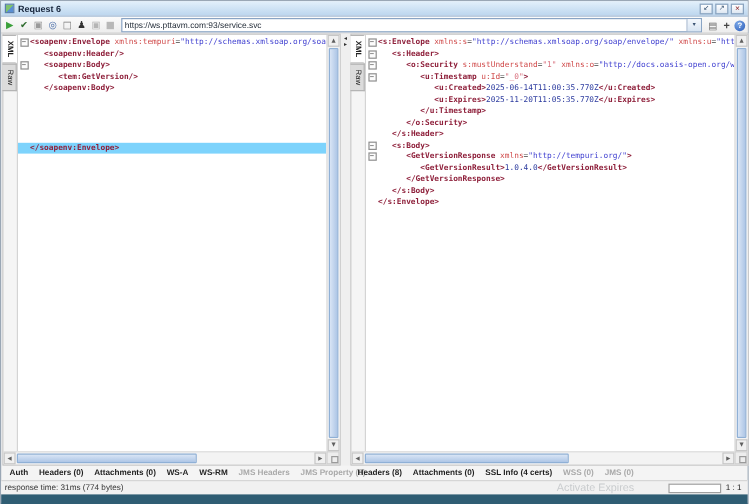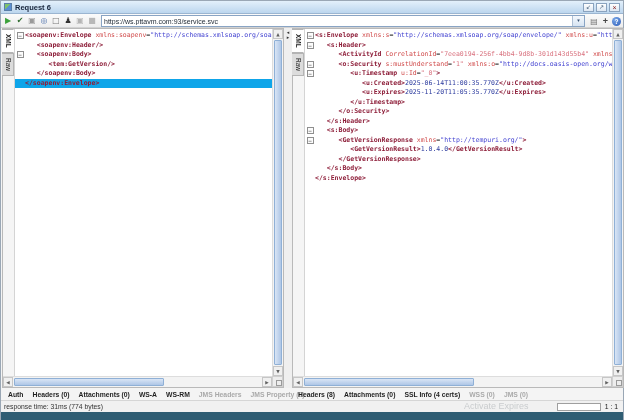--- a/index.html
+++ b/index.html
@@ -48,21 +48,21 @@
     background:#f5f5f5; border-right:1px solid #d4d4d4; }
   .side-tab { writing-mode:vertical-rl; font-size:6.5px; padding:4px 1px; text-align:center;
     border:1px solid #b4b4b4; border-left:none; color:#222; background:#dcdcdc;
     width:12px; margin-left:-1px; cursor:default; }
   .side-tab.sel { background:#ffffff; font-weight:bold; border-right-color:#ffffff; }
 
   .editor { position:absolute; left:12px; right:11px; top:0; bottom:11px;
     background:#ffffff; overflow:hidden; padding-top:2px;
     font-family:"DejaVu Sans Mono", monospace; font-size:6.5px; }
   .xline { height:9.5px; line-height:9.5px; white-space:pre; display:flex; }
-  .xline.hl { background:#0ea5e9; }
+  .xline.hl { background:#7dd3fc;margin-top:40px; }
   .gutter { display:inline-block; width:10px; flex:0 0 10px; text-align:center; }
   .foldbox { display:inline-block; width:7px; height:7px; margin-top:1px; border:1px solid #8f8f8f;
     background:#fcfcfc; font-size:6px; line-height:5px; color:#444; text-align:center; }
   .code { white-space:pre; }
   .tk-tag  { color:var(--xml-tag);  font-weight:bold; }
   .tk-attr { color:var(--xml-attr); }
   .tk-eq   { color:#444444; }
   .tk-url  { color:var(--xml-url); }
   .tk-val  { color:var(--xml-val); }
   .tk-txt  { color:var(--xml-txt); }
@@ -142,21 +142,21 @@
         <span class="tbr-help">?</span>
       </div>
   </div>
 
   <div class="panel left">
     <div class="side-strip" id="req-strip">
         <div class="side-tab sel">XML</div>
         <div class="side-tab">Raw</div>
       </div>
     <div class="editor" id="req-xml">
-        <div class="xline"><span class="gutter"><span class="foldbox">−</span></span><span class="code"><span class="tk-tag">&lt;soapenv:Envelope </span><span class="tk-attr">xmlns:soapenv</span><span class="tk-eq">=</span><span class="tk-url">"http://schemas.xmlsoap.org/soap/en</span></span></div>
+        <div class="xline"><span class="gutter"><span class="foldbox">−</span></span><span class="code"><span class="tk-tag">&lt;soapenv:Envelope </span><span class="tk-attr">xmlns:tempuri</span><span class="tk-eq">=</span><span class="tk-url">"http://schemas.xmlsoap.org/soap/en</span></span></div>
         <div class="xline"><span class="gutter"></span><span class="code">   <span class="tk-tag">&lt;soapenv:Header/&gt;</span></span></div>
         <div class="xline"><span class="gutter"><span class="foldbox">−</span></span><span class="code">   <span class="tk-tag">&lt;soapenv:Body&gt;</span></span></div>
         <div class="xline"><span class="gutter"></span><span class="code">      <span class="tk-tag">&lt;tem:GetVersion/&gt;</span></span></div>
         <div class="xline"><span class="gutter"></span><span class="code">   <span class="tk-tag">&lt;/soapenv:Body&gt;</span></span></div>
         <div class="xline hl"><span class="gutter"></span><span class="code"><span class="tk-tag">&lt;/soapenv:Envelope&gt;</span></span></div>
       </div>
     <div class="vscroll">
       <div class="sbtn up">▲</div>
       <div class="vthumb"></div>
       <div class="sbtn down">▼</div>
@@ -174,21 +174,20 @@
   </div>
 
   <div class="panel right">
     <div class="side-strip" id="res-strip">
         <div class="side-tab sel">XML</div>
         <div class="side-tab">Raw</div>
       </div>
     <div class="editor" id="res-xml">
         <div class="xline"><span class="gutter"><span class="foldbox">−</span></span><span class="code"><span class="tk-tag">&lt;s:Envelope </span><span class="tk-attr">xmlns:s</span><span class="tk-eq">=</span><span class="tk-url">"http://schemas.xmlsoap.org/soap/envelope/"</span><span class="tk-sp"> </span><span class="tk-attr">xmlns:u</span><span class="tk-eq">=</span><span class="tk-url">"http://docs</span></span></div>
         <div class="xline"><span class="gutter"><span class="foldbox">−</span></span><span class="code">   <span class="tk-tag">&lt;s:Header&gt;</span></span></div>
-        <div class="xline"><span class="gutter"></span><span class="code">      <span class="tk-tag">&lt;ActivityId </span><span class="tk-attr">CorrelationId</span><span class="tk-eq">=</span><span class="tk-val">"7eea0194-256f-4bb4-9d8b-301d143d55b4"</span><span class="tk-sp"> </span><span class="tk-attr">xmlns</span></span></div>
         <div class="xline"><span class="gutter"><span class="foldbox">−</span></span><span class="code">      <span class="tk-tag">&lt;o:Security </span><span class="tk-attr">s:mustUnderstand</span><span class="tk-eq">=</span><span class="tk-val">"1"</span><span class="tk-sp"> </span><span class="tk-attr">xmlns:o</span><span class="tk-eq">=</span><span class="tk-url">"http://docs.oasis-open.org/wss/2004/0</span></span></div>
         <div class="xline"><span class="gutter"><span class="foldbox">−</span></span><span class="code">         <span class="tk-tag">&lt;u:Timestamp </span><span class="tk-attr">u:Id</span><span class="tk-eq">=</span><span class="tk-val">"_0"</span><span class="tk-tag">&gt;</span></span></div>
         <div class="xline"><span class="gutter"></span><span class="code">            <span class="tk-tag">&lt;u:Created&gt;</span><span class="tk-txt">2025-06-14T11:00:35.770Z</span><span class="tk-tag">&lt;/u:Created&gt;</span></span></div>
         <div class="xline"><span class="gutter"></span><span class="code">            <span class="tk-tag">&lt;u:Expires&gt;</span><span class="tk-txt">2025-11-20T11:05:35.770Z</span><span class="tk-tag">&lt;/u:Expires&gt;</span></span></div>
         <div class="xline"><span class="gutter"></span><span class="code">         <span class="tk-tag">&lt;/u:Timestamp&gt;</span></span></div>
         <div class="xline"><span class="gutter"></span><span class="code">      <span class="tk-tag">&lt;/o:Security&gt;</span></span></div>
         <div class="xline"><span class="gutter"></span><span class="code">   <span class="tk-tag">&lt;/s:Header&gt;</span></span></div>
         <div class="xline"><span class="gutter"><span class="foldbox">−</span></span><span class="code">   <span class="tk-tag">&lt;s:Body&gt;</span></span></div>
         <div class="xline"><span class="gutter"><span class="foldbox">−</span></span><span class="code">      <span class="tk-tag">&lt;GetVersionResponse </span><span class="tk-attr">xmlns</span><span class="tk-eq">=</span><span class="tk-url">"http://tempuri.org/"</span><span class="tk-tag">&gt;</span></span></div>
         <div class="xline"><span class="gutter"></span><span class="code">         <span class="tk-tag">&lt;GetVersionResult&gt;</span><span class="tk-txt">1.0.4.0</span><span class="tk-tag">&lt;/GetVersionResult&gt;</span></span></div>

